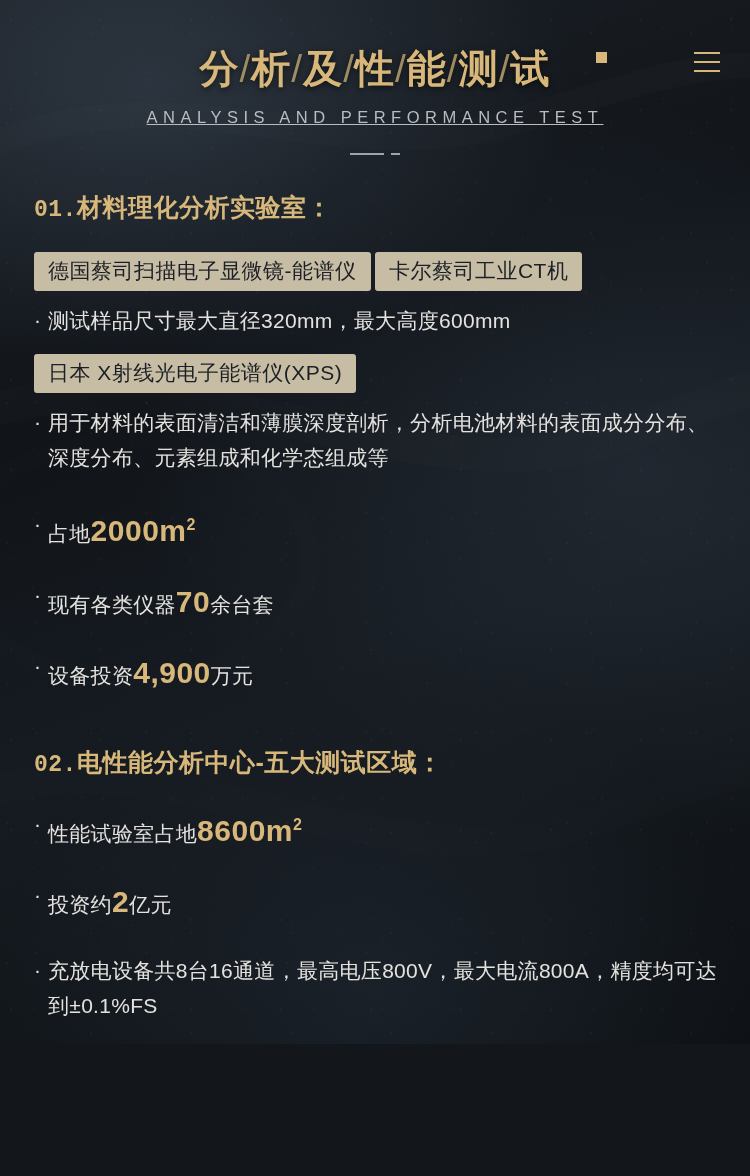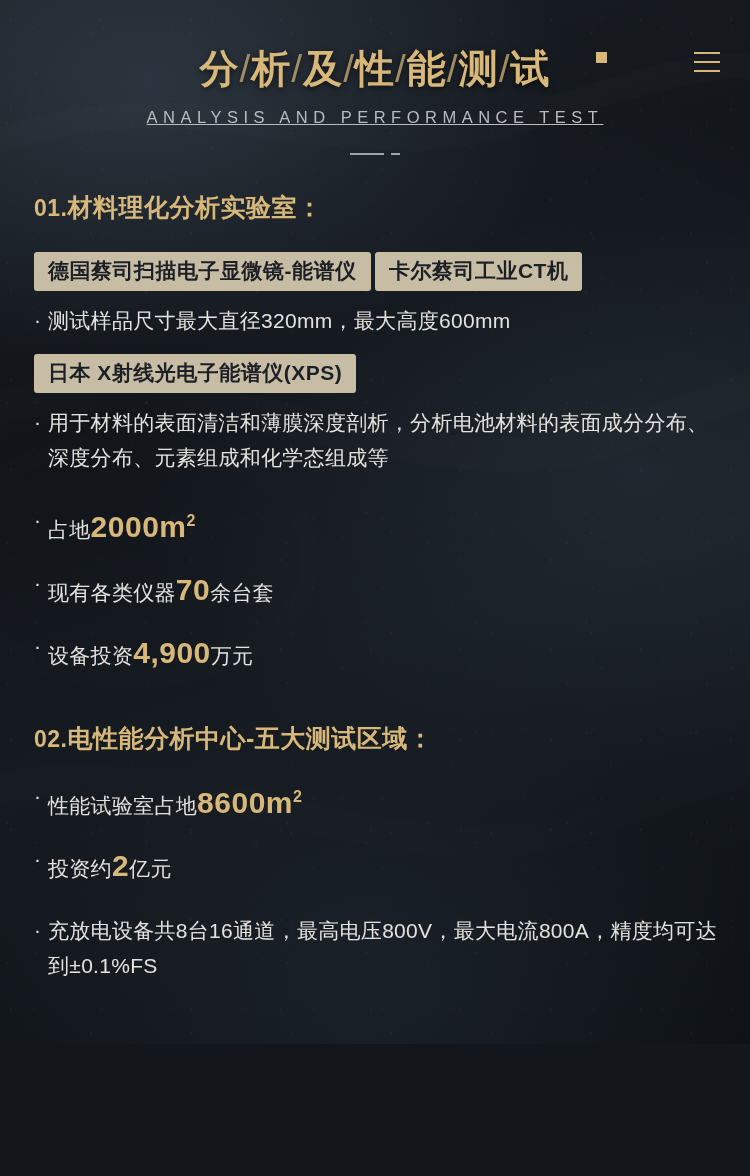--- a/index.html
+++ b/index.html
@@ -101,29 +101,29 @@
     position: relative;
     padding: 36px 30px 0 34px;
   }
   .section-title {
     font-size: 25px;
     font-weight: bold;
     color: #d8b87a;
     margin-bottom: 22px;
     letter-spacing: .5px;
   }
-  .section-title .num { font-size: 23px; }
+  .section-title .num { font-size: 23px; font-family: Liberation Mono, monospace; }
   .section-title.second { margin-top: 46px; }
 
   .chip {
     display: inline-block;
     background: #c7bda4;
     color: #1c2026;
     font-size: 21px;
-    font-weight: bold;
+    font-weight: normal;
     padding: 5px 14px 6px;
     border-radius: 3px;
     margin: 6px 0 8px;
     letter-spacing: .5px;
   }
   .bullet {
     position: relative;
     font-size: 21px;
     line-height: 35px;
     color: #e4e2de;
@@ -140,21 +140,21 @@
   }
   .big {
     color: #d8b87a;
     font-weight: bold;
     font-size: 30px;
     letter-spacing: .5px;
   }
   .big sup { font-size: 16px; vertical-align: super; }
   .stat {
     margin: 10px 0 14px;
-    line-height: 40px;
+    line-height: 48px;
   }
   .spacer-sm { height: 6px; }
 </style>
 </head>
 <body>
 
 <div class="page">
   <div class="texture"></div>
   <svg class="swirl" width="750" height="1176" viewBox="0 0 750 1176">
     <path d="M-20 150 C 180 60, 340 180, 520 120 S 790 40, 820 110" fill="none" stroke="rgba(255,255,255,0.05)" stroke-width="26"></path>

